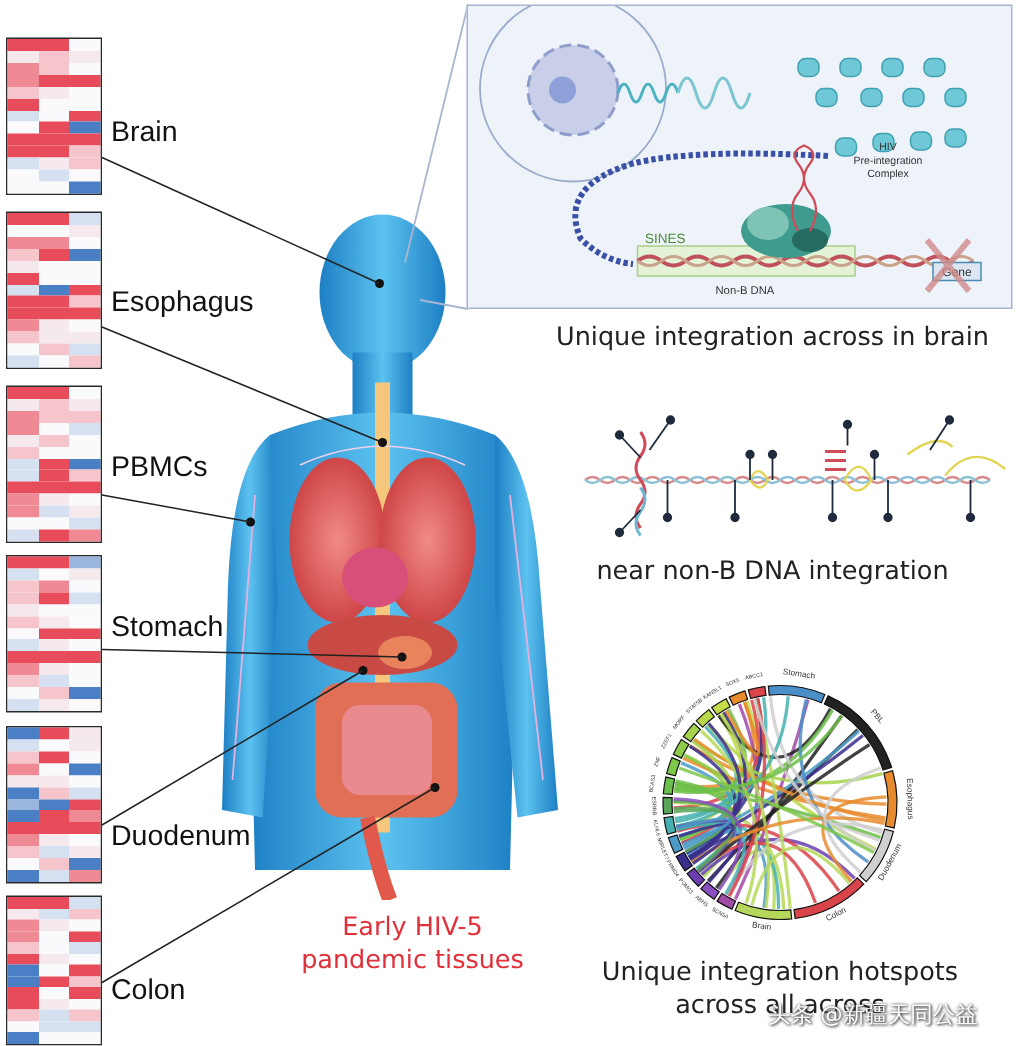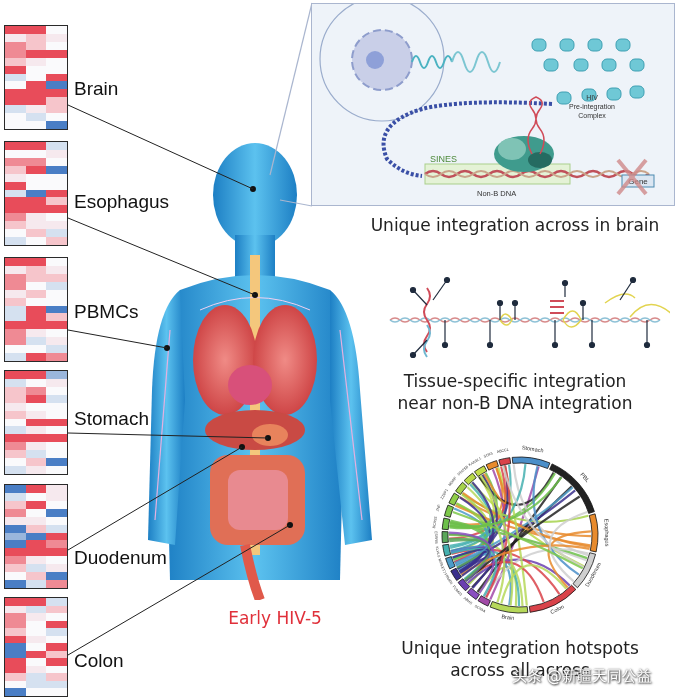--- a/index.html
+++ b/index.html
@@ -324,20 +324,21 @@
   <line x1="68" y1="330" x2="167" y2="348" stroke="#222" stroke-width="1"></line>
   <line x1="68" y1="433" x2="268" y2="438" stroke="#222" stroke-width="1"></line>
   <line x1="68" y1="550" x2="242" y2="447" stroke="#222" stroke-width="1"></line>
   <line x1="68" y1="655" x2="290" y2="525" stroke="#222" stroke-width="1"></line>
   <line x1="270" y1="175" x2="312" y2="3" stroke="#aab6cf" stroke-width="1.2"></line>
   <line x1="280" y1="200" x2="312" y2="206" stroke="#aab6cf" stroke-width="1.2"></line>
 </svg>
 
 <div class="caption red-caption" style="left:195px;top:607px;width:160px;">
   <div>Early HIV-5</div>
+  <div>pandemic tissues</div>
 </div>
 
 <div class="panel-box">
   <svg width="361" height="200">
     <circle cx="70" cy="55" r="62" fill="none" stroke="#9aaccc" stroke-width="1.2"></circle>
     <circle cx="70" cy="56" r="30" fill="#c9cfe8" stroke="#8e9dcc" stroke-width="2" stroke-dasharray="8 4"></circle>
     <circle cx="63" cy="56" r="9" fill="#8ea0d8"></circle>
     <path d="M100,58 q4,-12 8,0 q4,12 8,0 q4,-12 8,0 q4,12 8,0 q4,-12 8,0" stroke="#4cb3c2" stroke-width="2" fill="none"></path>
     <path d="M140,58 q6,-20 12,0 q6,20 12,0 q6,-20 12,0 q6,20 12,0" stroke="#7cc6d2" stroke-width="2" fill="none"></path>
     <g fill="#6fc8d6" stroke="#3fa0b3">
@@ -411,21 +412,20 @@
       <circle cx="198" cy="28" r="2.5"></circle>
     <line x1="207" y1="45" x2="207" y2="70"></line>
       <circle cx="207" cy="70" r="2.5"></circle>
     <line x1="235" y1="25" x2="248" y2="5"></line>
       <circle cx="248" cy="5" r="2.5"></circle>
     <line x1="262" y1="45" x2="262" y2="70"></line>
       <circle cx="262" cy="70" r="2.5"></circle>
   </g>
 </svg>
 <div class="caption" style="left:365px;top:370px;width:300px;">
-  <div>Tissue-specific integration</div>
   <div>near non-B DNA integration</div>
 </div>
 
 <svg class="abs" style="left:430px;top:440px;" width="180" height="190" id="chord">
     <path d="M74.06866390029556,25.81045938815423 Q90,95 19.094118883778748,98.65458932471181" stroke="#d9434a" stroke-width="2.2" fill="none" opacity="0.85"></path>
     <path d="M92.47813993712872,165.95673909116744 Q90,95 19.00021546244814,94.82508395953647" stroke="#b6d85a" stroke-width="2.2" fill="none" opacity="0.85"></path>
     <path d="M66.66688912936493,27.943561553728102 Q90,95 20.1071607798999,82.51036326576163" stroke="#e88b2d" stroke-width="2.2" fill="none" opacity="0.85"></path>
     <path d="M85.85528384887027,165.87892019512265 Q90,95 48.67968956831787,152.73761292112295" stroke="#b6d85a" stroke-width="2.2" fill="none" opacity="0.85"></path>
     <path d="M160.99108188455372,96.12529678778034 Q90,95 29.959655088588647,57.10333810322127" stroke="#e88b2d" stroke-width="2.2" fill="none" opacity="0.85"></path>
     <path d="M31.828543603645187,54.29273208962568 Q90,95 38.915121636794744,144.30857128954887" stroke="#a6d24c" stroke-width="2.2" fill="none" opacity="0.85"></path>

